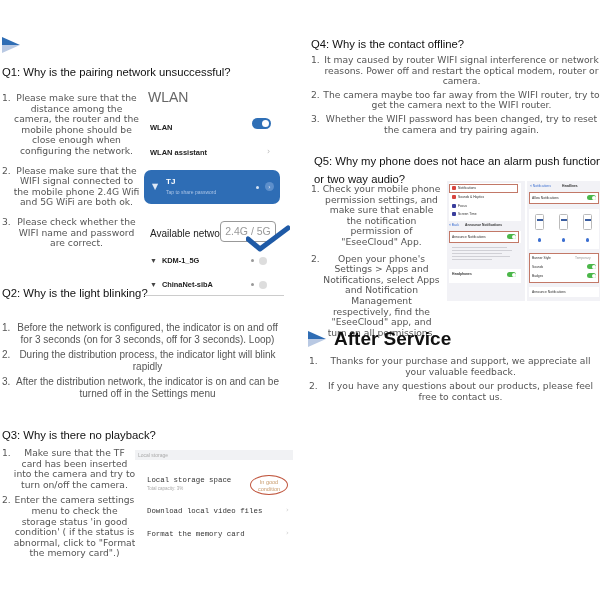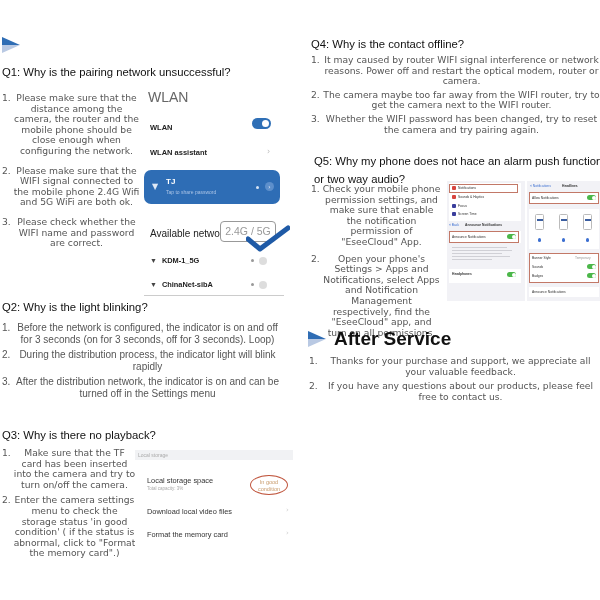--- a/index.html
+++ b/index.html
@@ -41,21 +41,21 @@
     .check { position: absolute; left: 106px; top: 140px; width: 44px; height: 28px; }
     .net { position: absolute; left: 10px; font-family: "Liberation Sans", sans-serif; font-size: 7.4px; font-weight: bold; color: #222; }
     .net .wifi { color: #444; margin-right: 5px; font-size: 7px; }
     .net-dot { position: absolute; width: 3px; height: 3px; border-radius: 50%; background: #999; }
     .net-info { position: absolute; width: 8px; height: 8px; border-radius: 50%; background: #ddd; }
     .wlan .hr { position: absolute; left: 4px; top: 210px; width: 140px; height: 1px; background: #ccc; }
 
     
     .storage { left: 135px; top: 448px; width: 160px; height: 110px; background: #fff; }
     .storage .hdr { position: absolute; left: 0; top: 2px; width: 158px; height: 10px; background: #f1f2f4; font-family: "Liberation Sans", sans-serif; font-size: 5px; color: #aaa; padding-left: 3px; line-height: 10px; }
-    .storage .item { position: absolute; left: 12px; font-family: Liberation Sans, sans-serif; font-size: 7.4px; color: #333; }
+    .storage .item { position: absolute; left: 12px; font-family: Liberation Mono, monospace; font-size: 7.4px; color: #333; }
     .storage .small { position: absolute; left: 12px; top: 38px; font-family: "Liberation Sans", sans-serif; font-size: 4.5px; color: #aaa; }
     .storage .status { position: absolute; left: 115px; top: 27px; width: 38px; height: 20px; border: 1.2px solid #c0563e; border-radius: 50%; font-family: "Liberation Sans", sans-serif; font-size: 5.5px; color: #c89a6a; text-align: center; line-height: 7px; padding-top: 3px; }
     .storage .chev2 { position: absolute; left: 151px; color: #ccc; font-size: 7px; }
 
     
     .ios { left: 447px; top: 181px; width: 155px; height: 122px; }
     .ios .panel { position: absolute; background: #f2f2f6; }
     .ios .card { position: absolute; background: #fff; }
     .ios .redbox { position: absolute; border: 1px solid #c27867; }
     .ios .lbl { position: absolute; font-family: "Liberation Sans", sans-serif; font-size: 3.3px; color: #333; }
@@ -126,21 +126,21 @@
   <span class="net-info" style="left:119px; top:172px;"></span>
 
   <div class="net" style="top:195px;">
     <span class="wifi">▼</span><span>ChinaNet-sibA</span>
   </div>
   <span class="net-dot" style="left:111px; top:198px;"></span>
   <span class="net-info" style="left:119px; top:196px;"></span>
   <div class="hr"></div>
 </div>
 
-<div class="abs q-heading" style="left:2px; top:301px;">Q2:  Why is the light blinking?</div>
+<div class="abs q-heading" style="left:2px; top:287px;">Q2:  Why is the light blinking?</div>
 <div class="abs ans serif" style="left:2px; top:322px; width:280px;">
   <ol>
     <li style="margin-bottom:3px;">
         <span class="num">1.</span>
         <span class="body">Before the network is configured, the indicator is on and off for 3 seconds (on for 3 seconds, off for 3 seconds). Loop)</span>
       </li>
     <li style="margin-bottom:3px;">
         <span class="num">2.</span>
         <span class="body">During the distribution process, the indicator light will blink rapidly</span>
       </li>

